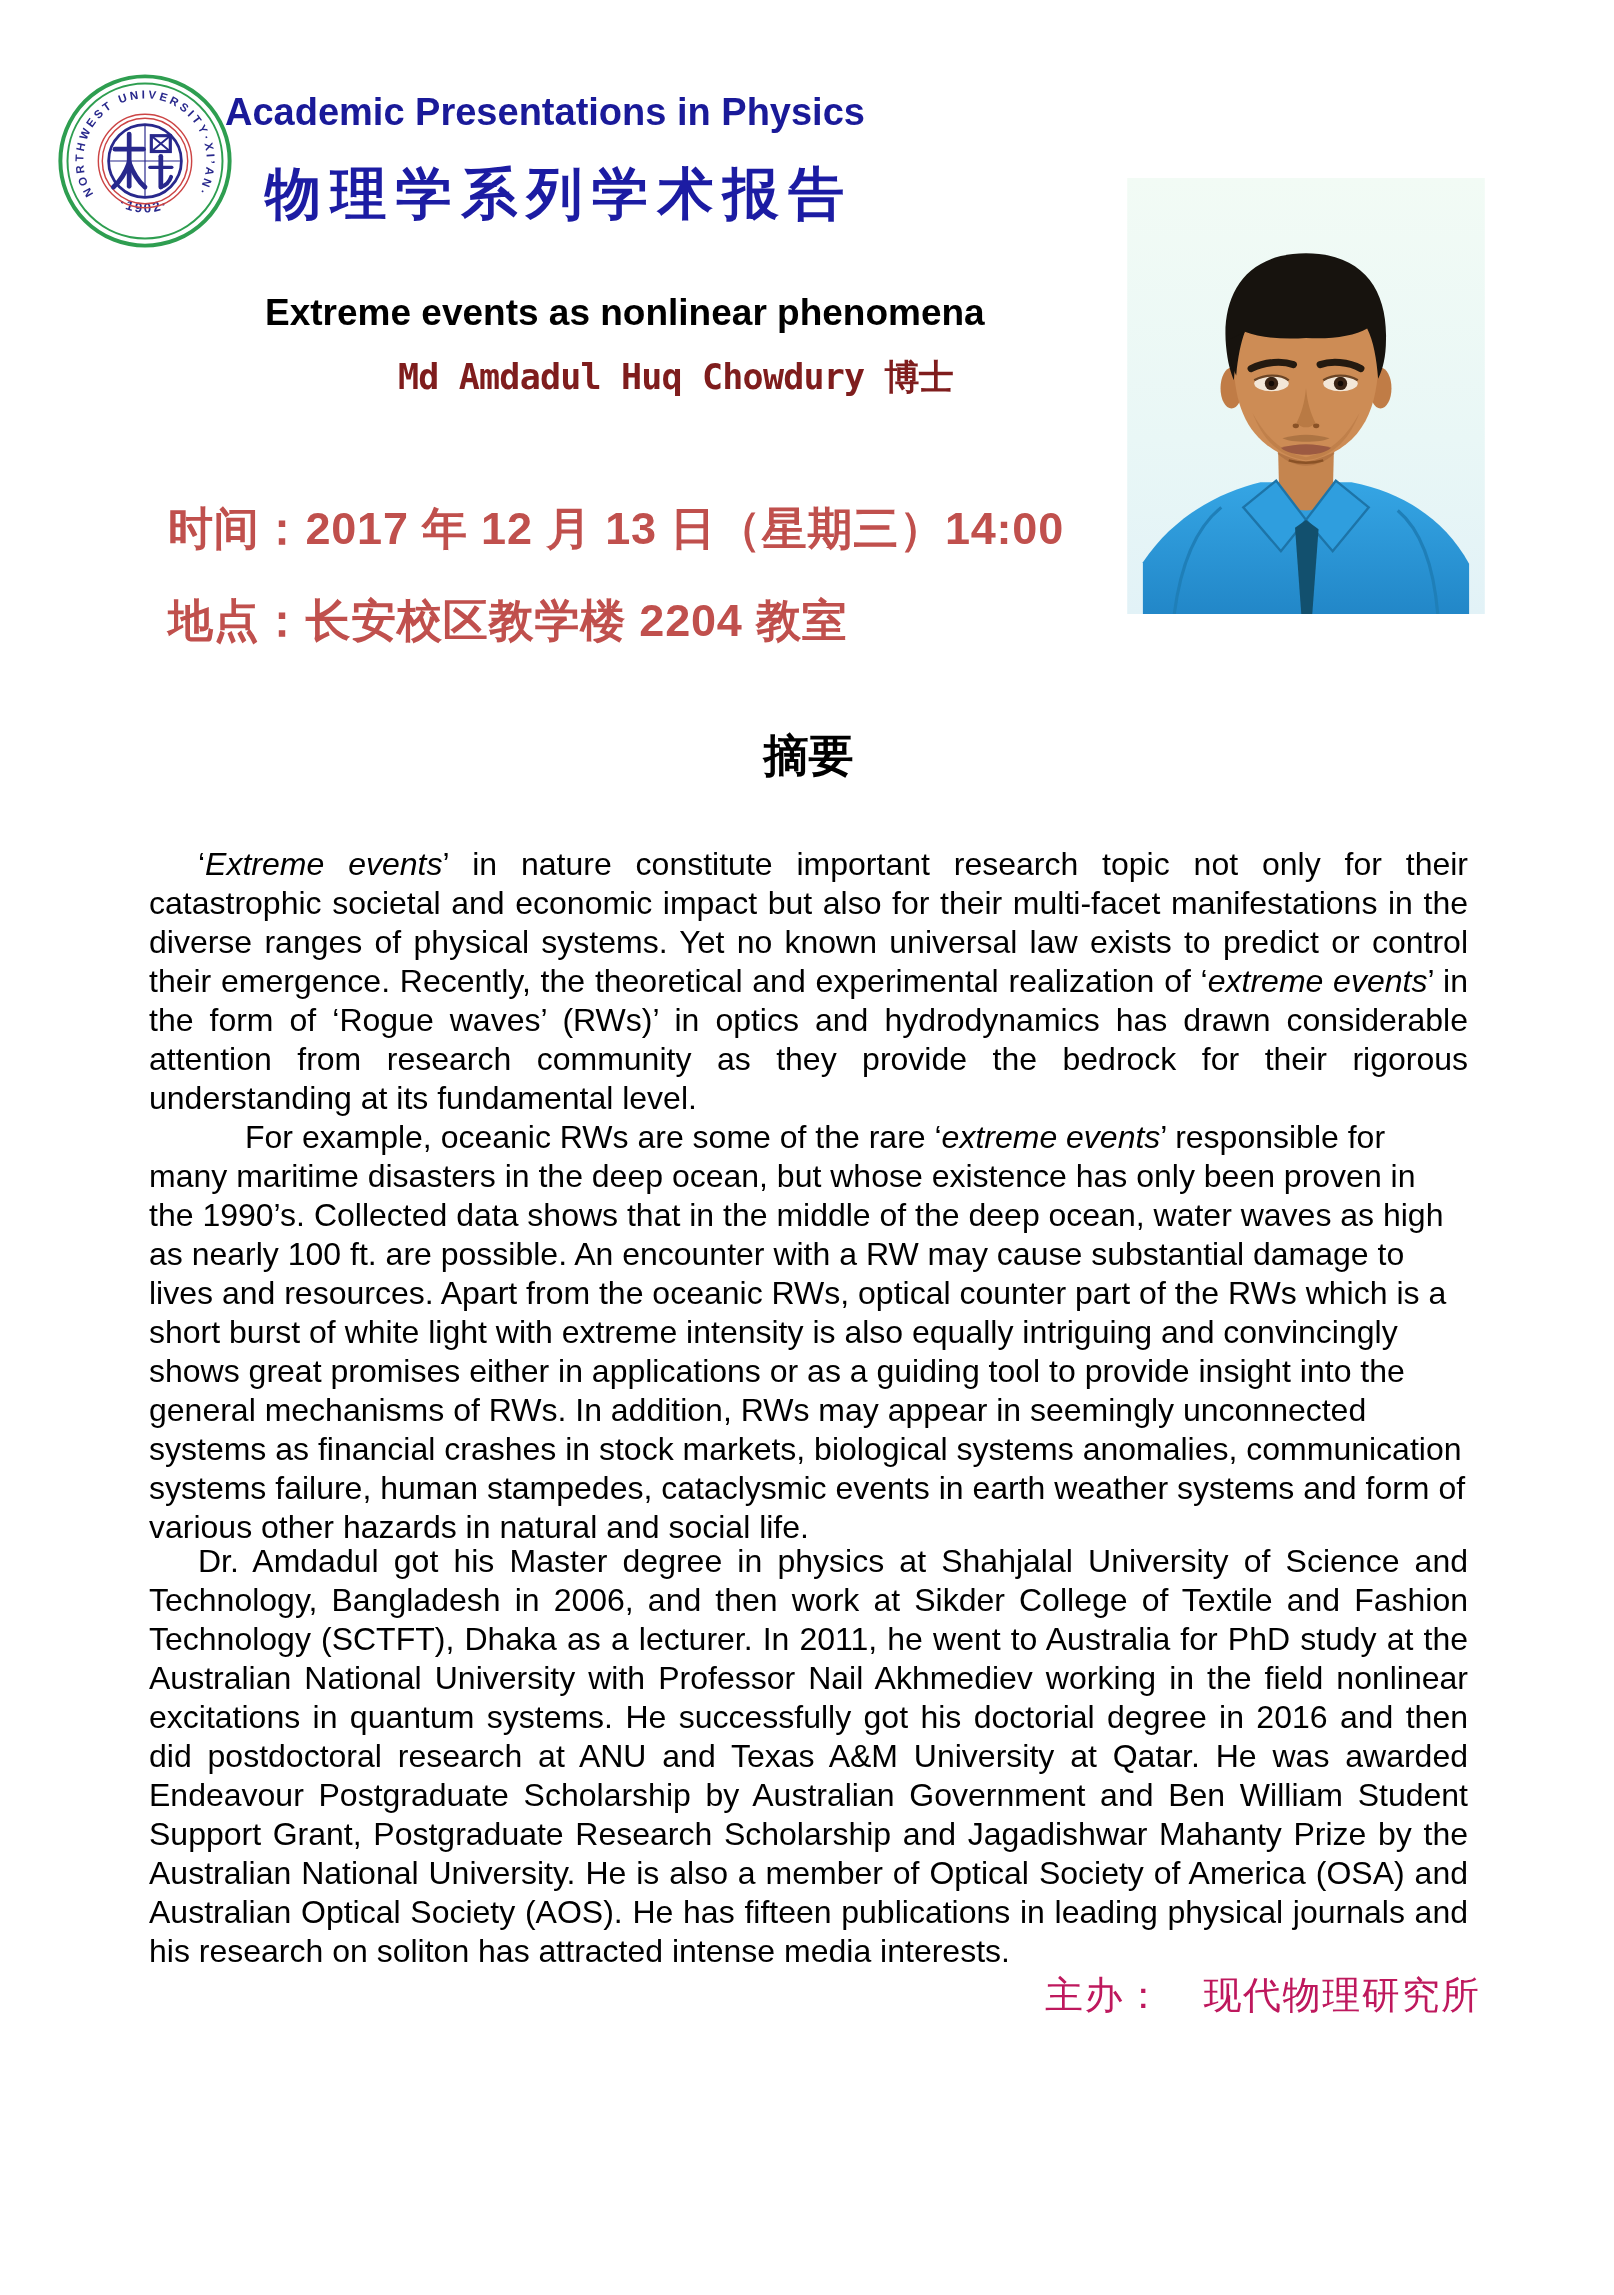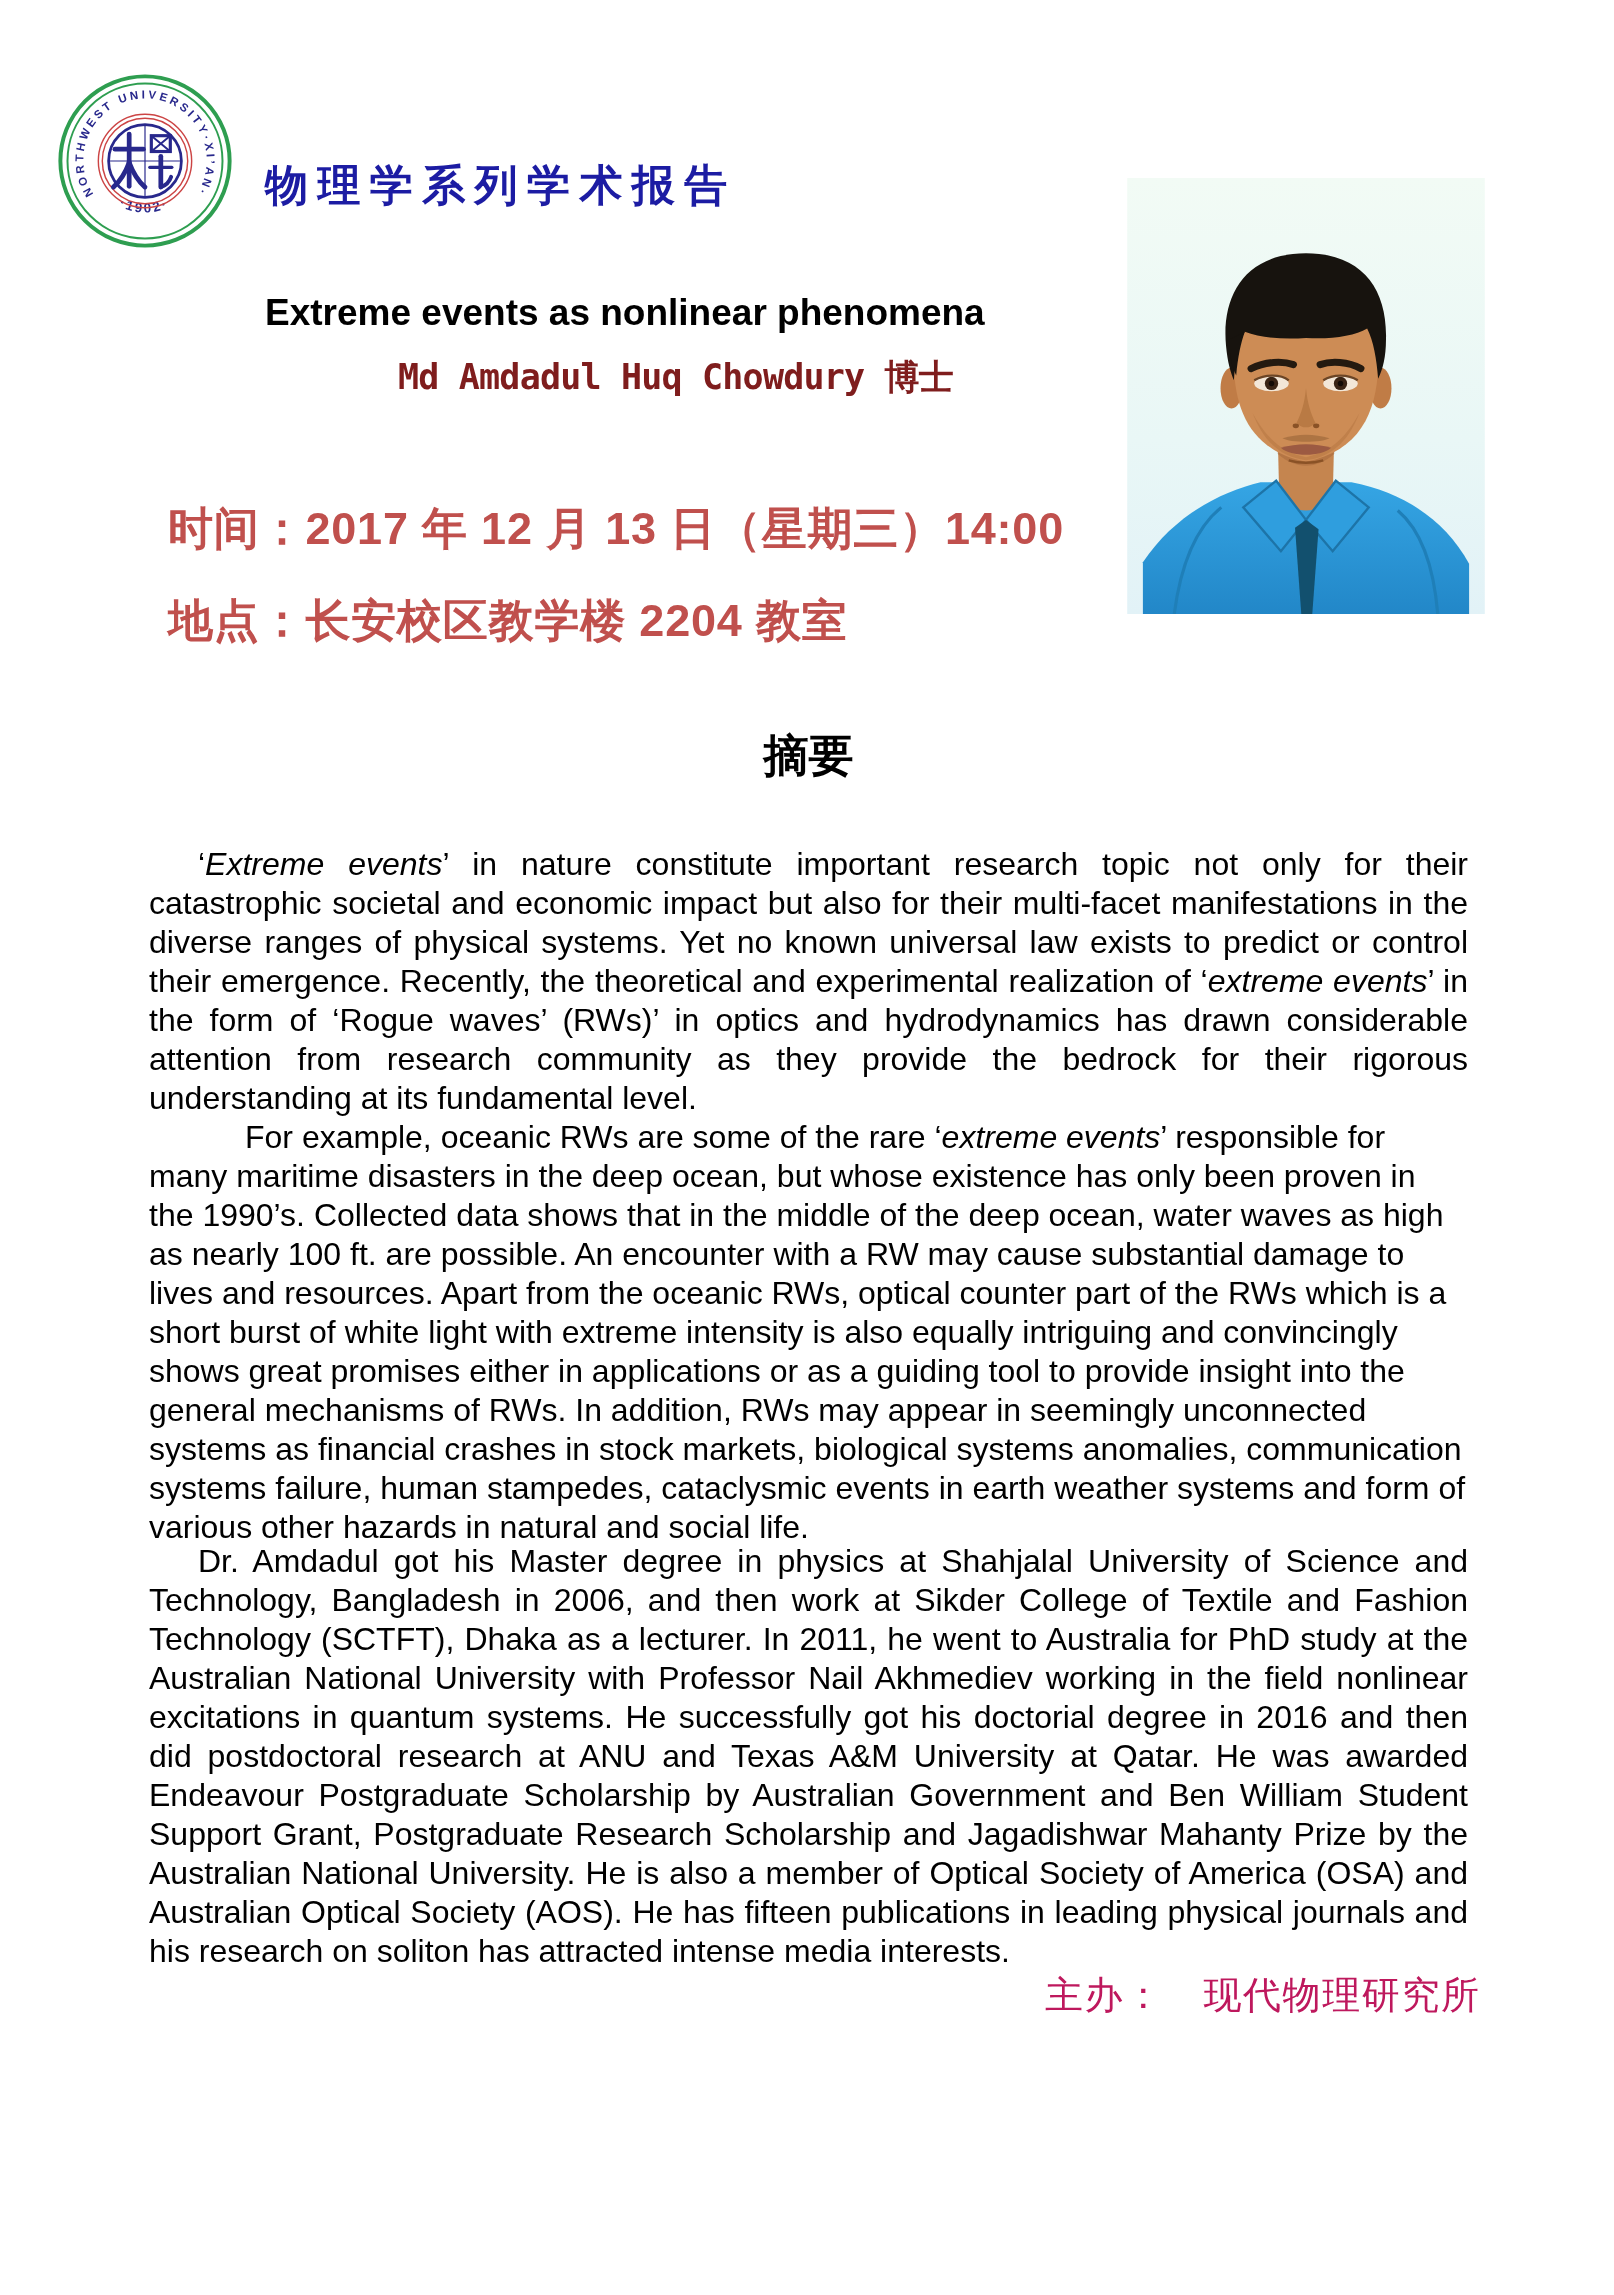--- a/index.html
+++ b/index.html
@@ -13,21 +13,21 @@
   }
   
   .logo{position:absolute;left:58px;top:74px;width:174px;height:174px;}
   .series-en{
     position:absolute;left:225px;top:91px;
     font-size:38px;font-weight:700;color:#1a1a99;
     letter-spacing:0px;white-space:nowrap;
   }
   .series-zh{
     position:absolute;left:265px;top:157px;
-    font-size:43px;font-weight:700;color:#1c1ca3;
+    font-size:56px;font-weight:700;color:#1c1ca3;
     letter-spacing:9.4px;white-space:nowrap;
     font-family:"Liberation Serif","DejaVu Serif",serif;
   }
   
   .talk-title{
     position:absolute;left:265px;top:292px;
     font-size:37px;font-weight:700;color:#000;white-space:nowrap;
   }
   .speaker{
     position:absolute;left:398px;top:354px;
@@ -105,20 +105,21 @@
       <path d="M 90 112 C 84 128 78 136 70 143" stroke-width="6"></path>
       <path d="M 90 112 C 96 128 102 136 110 143" stroke-width="6"></path>
       <rect x="118" y="78" width="24" height="20" stroke-width="4"></rect>
       <path d="M 118 78 L 142 98 M 142 78 L 118 98" stroke-width="2.5"></path>
       <path d="M 130 104 L 130 143" stroke-width="6"></path>
       <path d="M 130 143 C 136 141 141 136 143 130" stroke-width="5"></path>
       <path d="M 116 118 L 144 118" stroke-width="4"></path>
     </g>
   </svg>
 
+  <div class="series-en">Academic Presentations in Physics</div>
   <div class="series-zh">物理学系列学术报告</div>
 
   <div class="talk-title">Extreme events as nonlinear phenomena</div>
   <div class="speaker">Md Amdadul Huq Chowdury 博士</div>
 
   <svg class="photo" viewBox="0 0 456 556" aria-hidden="true">
     <defs>
       <linearGradient id="phbg" x1="0" y1="0" x2="0" y2="1">
         <stop offset="0" stop-color="#f2fbf5"></stop>
         <stop offset="0.6" stop-color="#e9f7f6"></stop>

